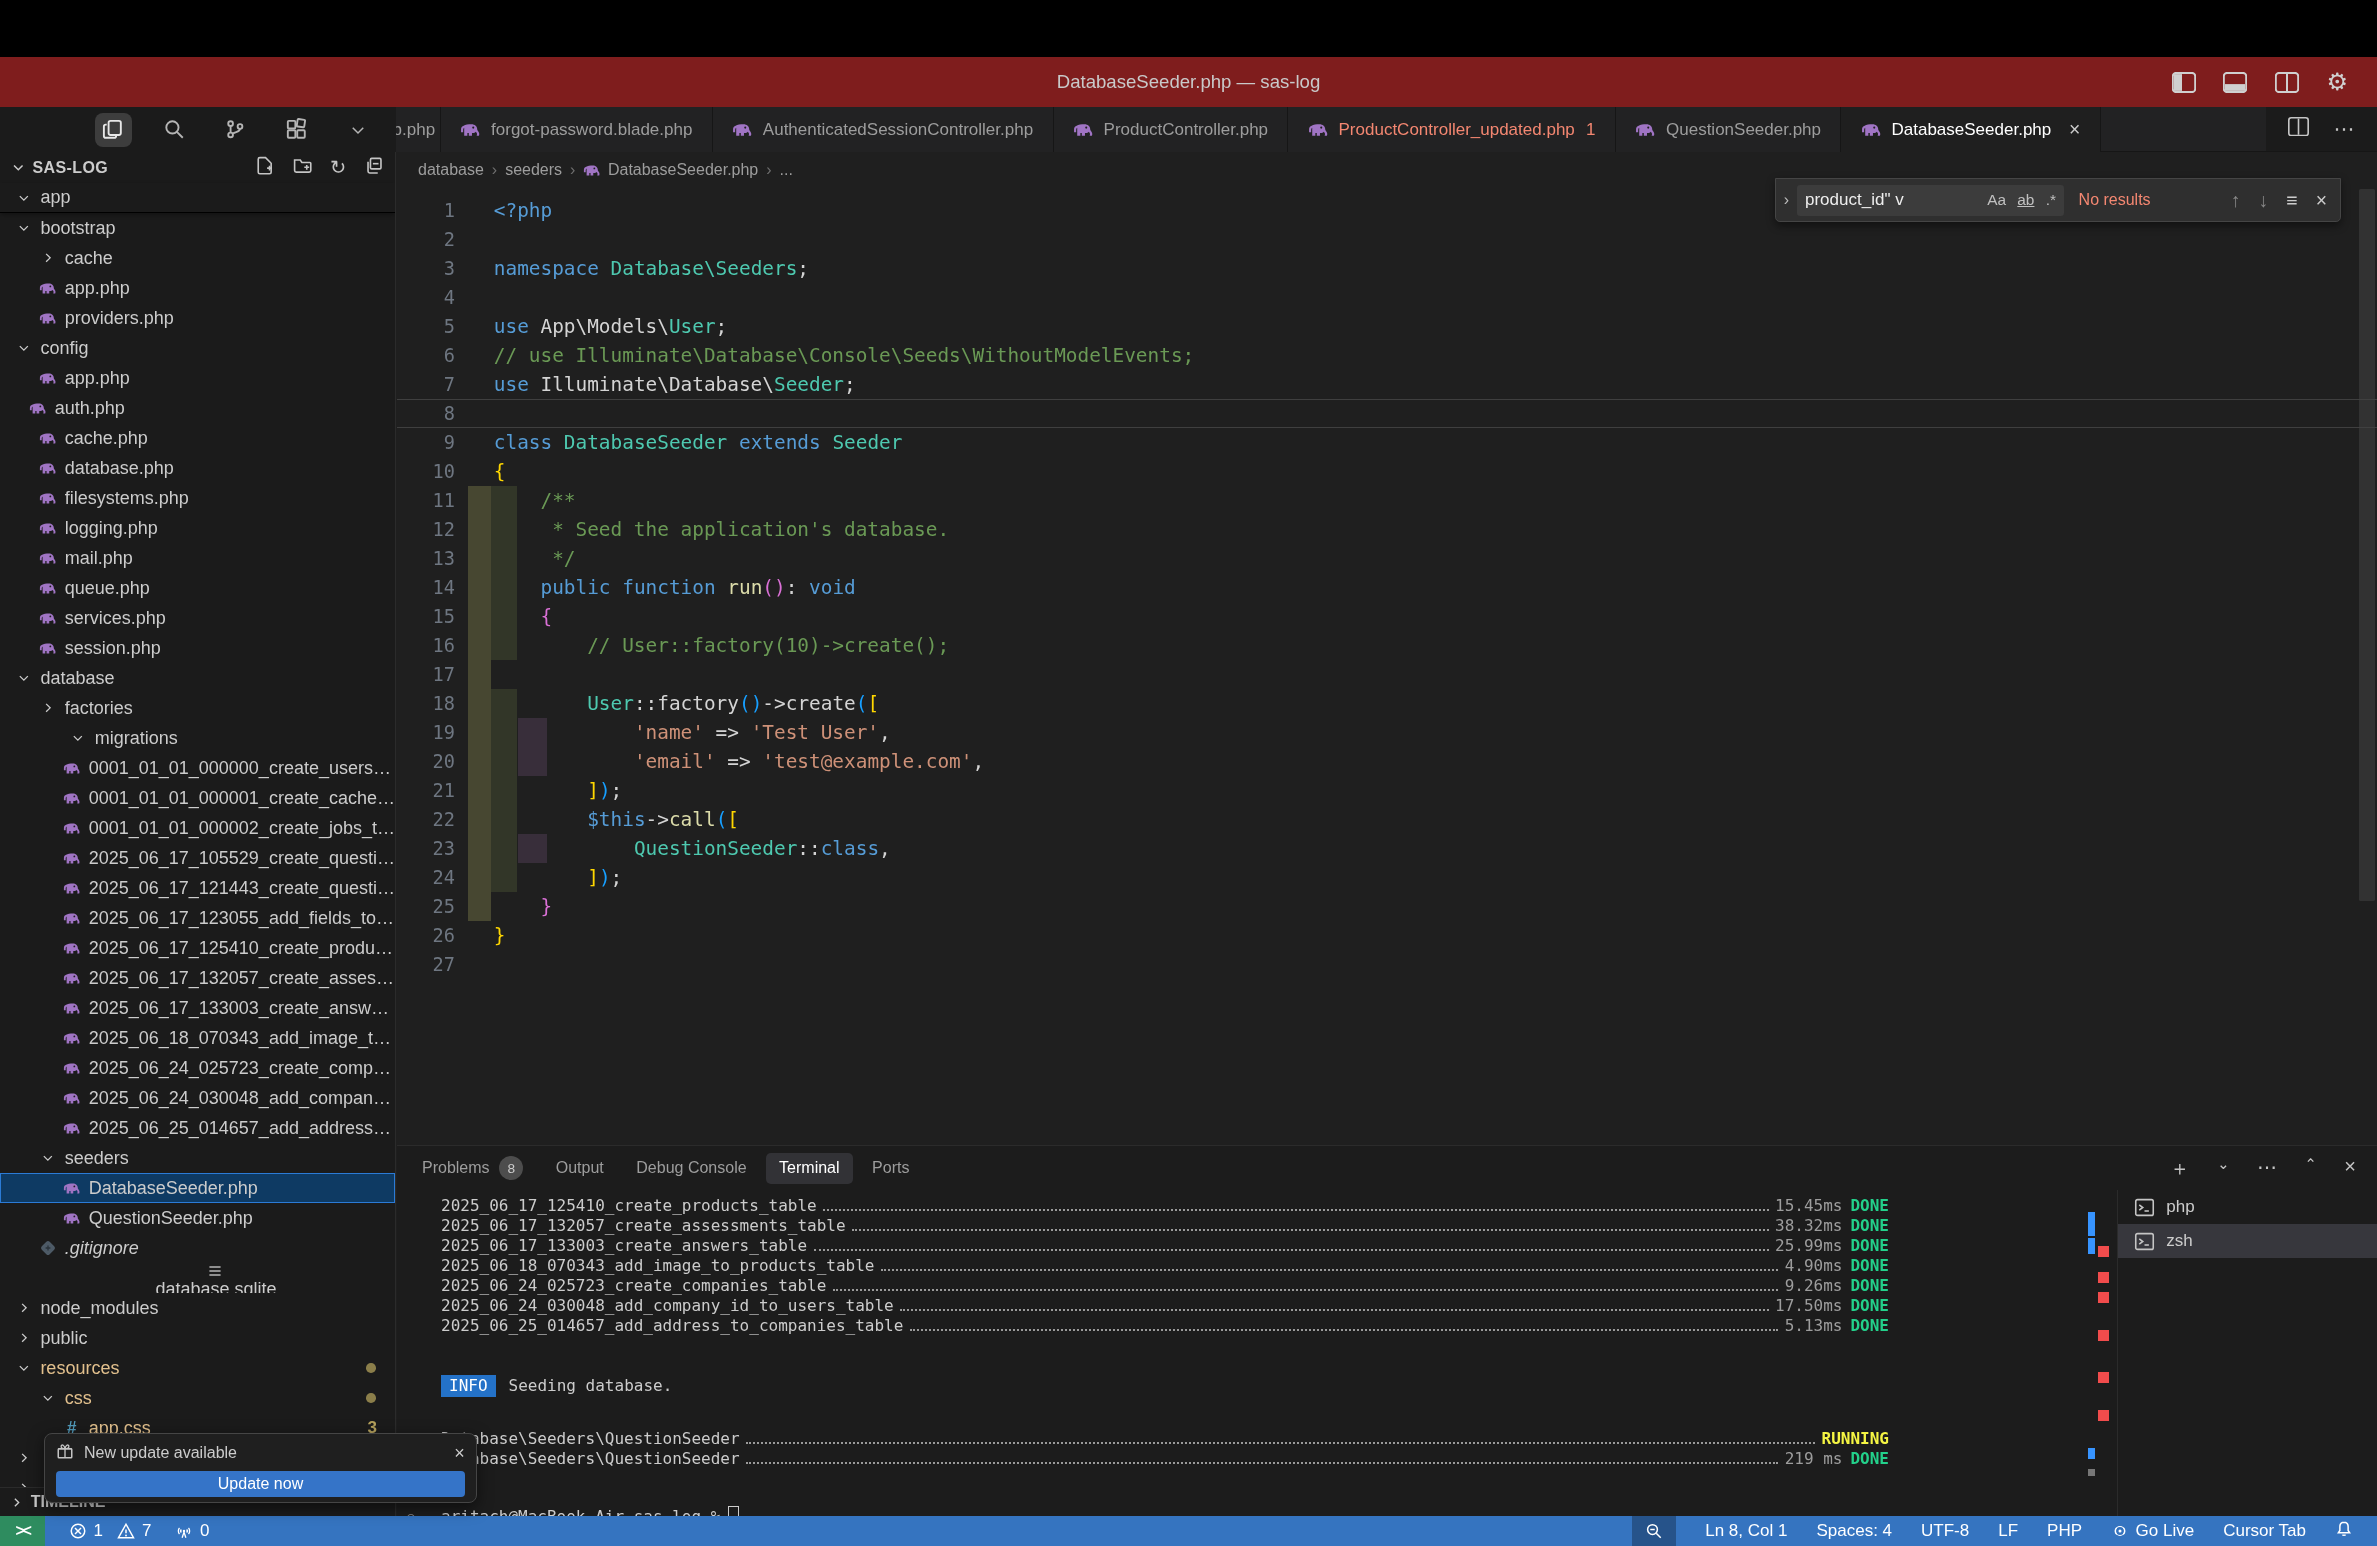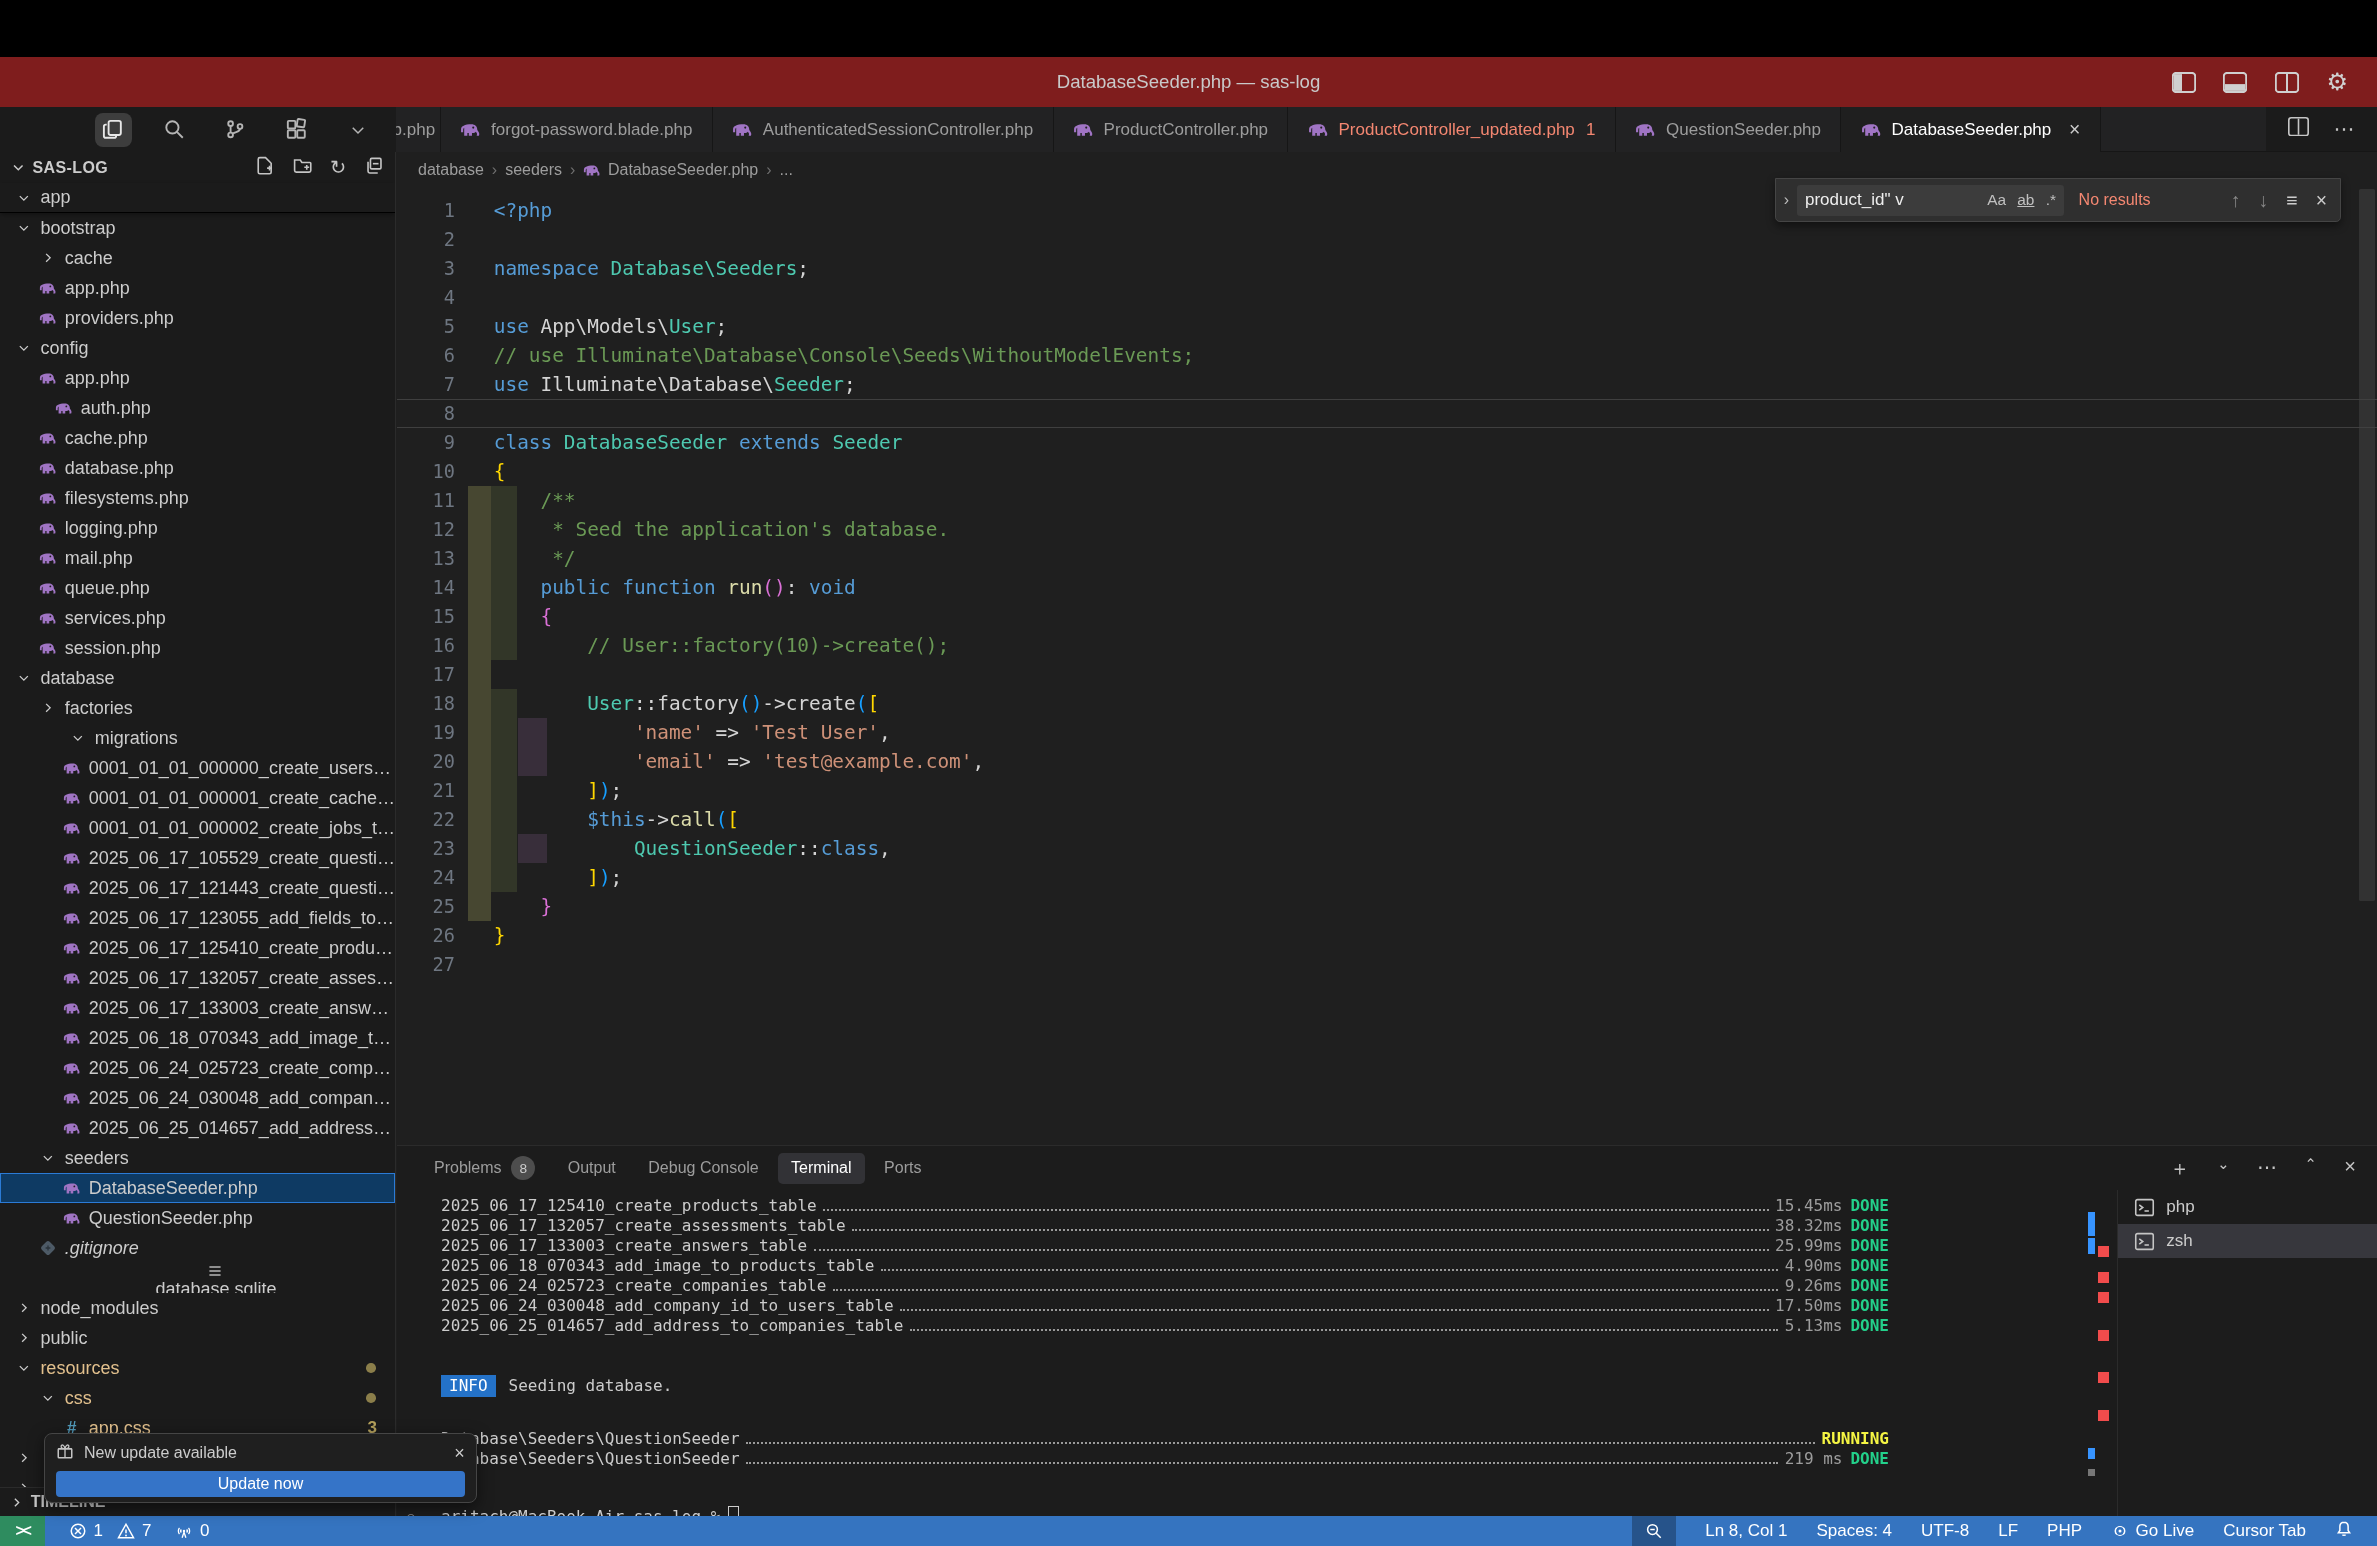--- a/index.html
+++ b/index.html
@@ -83,21 +83,21 @@
   #find-input { width:267px; height:31px; background:#3c3c3c; border-radius:3.2px; display:flex; align-items:center;
     color:#eeeeee; font-size:17px; padding:0 8px; }
   #find-input .toggles { margin-left:auto; display:flex; gap:11.3px; color:#c0c0c0; font-size:15.4px; }
   #find-input .toggles .wd { text-decoration:underline; }
   #find-status { color:#f48771; font-size:16px; margin-left:14.6px; }
   #find-nav { margin-left:auto; display:flex; gap:18px; padding-right:13px; color:#888; font-size:19.4px; }
   #find-nav .en { color:#ccc; }
 
   
   #panel { left:397px; top:1145px; width:1980px; height:371px; background:#1c1c1c; border-top:0.8px solid #2b2b2b; }
-  #panel-tabs { height:44px; display:flex; align-items:center; gap:6.5px; padding-left:24px; }
+  #panel-tabs { height:44px; display:flex; align-items:center; gap:6.5px; padding-left:12px; }
   .ptab { display:flex; align-items:center; gap:9.7px; color:#9d9d9d; font-size:16px; padding:6.5px 13px; border-radius:4.9px; }
   .ptab.active { background:#323236; color:#ffffff; }
   .ptab .pbadge { background:#4d4d4d; color:#cccccc; font-size:13.7px; min-width:24px; height:24px; border-radius:12px;
     display:flex; align-items:center; justify-content:center; }
   #panel-actions { margin-left:auto; display:flex; gap:27.5px; padding-right:21px; color:#c5c5c5; font-size:20px; }
   #term { position:absolute; left:44px; top:50px; width:1448px; font:16px/20px "DejaVu Sans Mono", monospace; color:#cccccc; }
   .term-row { display:flex; align-items:baseline; height:20px; }
   .term-row .leader { flex:1; border-bottom:2.4px dotted #9a9a9a; margin:0 6.5px 5.7px; }
   .term-row .ttime { color:#9d9d9d; margin-right:8px; }
   .st-done { color:var(--c-done); font-weight:bold; }
@@ -324,21 +324,21 @@
         </div>
         <div class="trow" style="padding-left: 34px;">
           <span class="slot">
             <svg width="18" height="18" viewBox="0 0 20 20">
               <path d="M3.5 6.5C2 6.9 1 8.2 1 9.8V12.5h2v-2.2c0-.8.4-1.5 1-1.9V16h3v-2.6h1.4V16h3v-2.7c1.6.2 3-.3 3.7-1.2l.8 1.2c.4.6.4 1.5-.1 2.7h2.2c.6-1.4.4-2.8-.4-3.9l-1.1-1.6C16.6 7 14 5 11 5 7.8 5 5 5.3 3.5 6.5z" fill="#A074C4"></path>
               <circle cx="12.6" cy="8.2" r="1" fill="#1f1f1f"></circle>
             </svg>
           </span>
           <span class="lbl">app.php</span>
         </div>
-        <div class="trow" style="padding-left: 50px; align-items: center;">
+        <div class="trow" style="padding-left: 24px; align-items: center;">
           <span class="slot">
             <svg width="18" height="18" viewBox="0 0 20 20">
               <path d="M3.5 6.5C2 6.9 1 8.2 1 9.8V12.5h2v-2.2c0-.8.4-1.5 1-1.9V16h3v-2.6h1.4V16h3v-2.7c1.6.2 3-.3 3.7-1.2l.8 1.2c.4.6.4 1.5-.1 2.7h2.2c.6-1.4.4-2.8-.4-3.9l-1.1-1.6C16.6 7 14 5 11 5 7.8 5 5 5.3 3.5 6.5z" fill="#A074C4"></path>
               <circle cx="12.6" cy="8.2" r="1" fill="#1f1f1f"></circle>
             </svg>
           </span>
           <span class="lbl">auth.php</span>
         </div>
         <div class="trow" style="padding-left: 34px;">
           <span class="slot">

